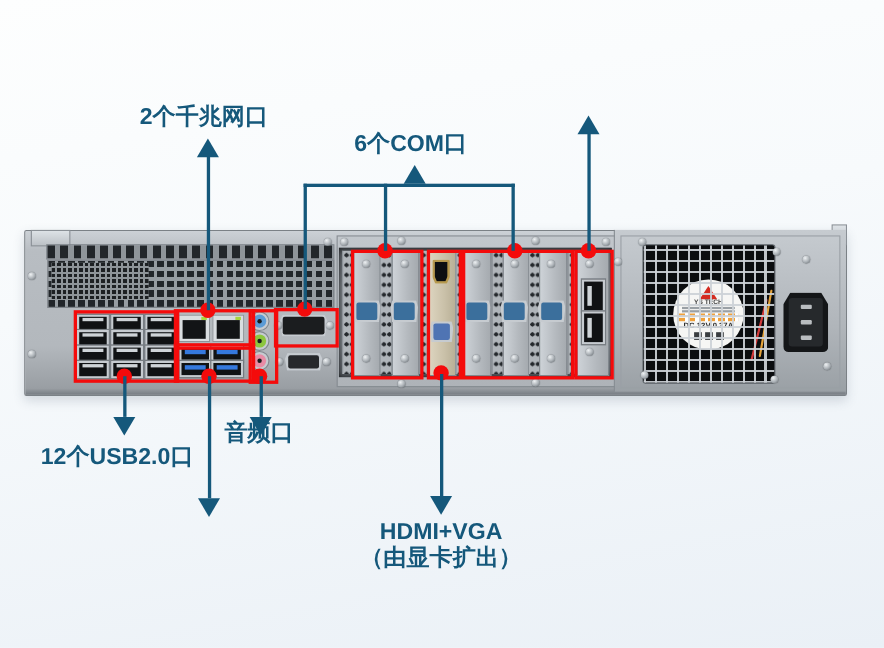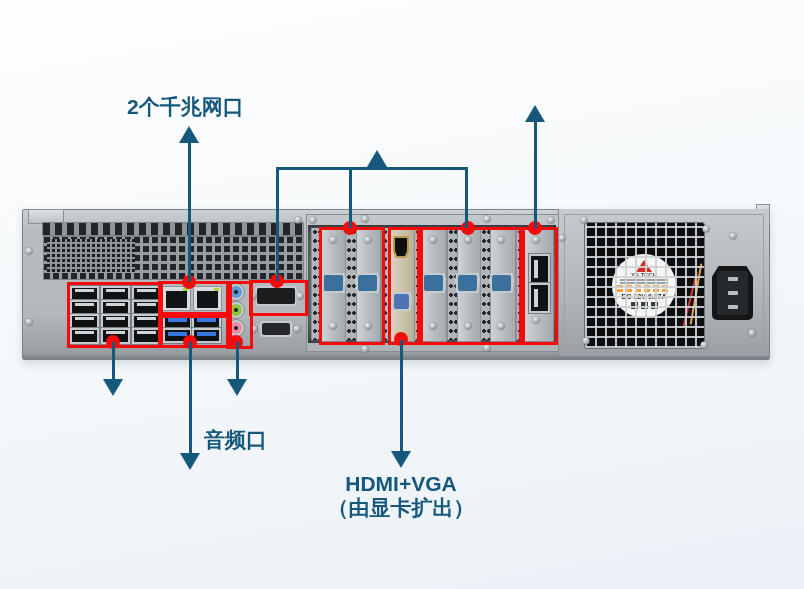--- a/index.html
+++ b/index.html
@@ -352,35 +352,37 @@
   <div class="rdot" style="left:277px;top:281px;"></div>
   <div class="rdot" style="left:350px;top:228px;"></div>
   <div class="rdot" style="left:468px;top:228px;"></div>
   <div class="rdot" style="left:535px;top:228px;"></div>
   <div class="rdot" style="left:401px;top:339px;"></div>
 
   <div class="lbl" style="left:127px;top:94px;">2个千兆网口</div>
   <div class="tri-up" style="left:179px;top:126px;"></div>
   <div class="stem" style="left:188px;top:142px;height:140px;"></div>
 
+  <div class="lbl" style="left:322px;top:118px;">6个COM口</div>
   <div class="tri-up" style="left:367px;top:150px;"></div>
   <div class="hline" style="left:276px;top:167px;width:192px;"></div>
   <div class="stem" style="left:276px;top:167px;height:114px;"></div>
   <div class="stem" style="left:349px;top:167px;height:61px;"></div>
   <div class="stem" style="left:465px;top:167px;height:61px;"></div>
 
   <div class="tri-up" style="left:525px;top:105px;"></div>
   <div class="stem" style="left:534px;top:121px;height:107px;"></div>
 
   <div class="stem" style="left:112px;top:342px;height:37px;"></div>
   <div class="tri-down" style="left:103px;top:379px;"></div>
+  <div class="lbl" style="left:37px;top:403px;">12个USB2.0口</div>
 
   <div class="stem" style="left:236px;top:342px;height:37px;"></div>
   <div class="tri-down" style="left:227px;top:379px;"></div>
-  <div class="lbl" style="left:204px;top:427px;">音频口</div>
+  <div class="lbl" style="left:204px;top:381px;">音频口</div>
 
   <div class="stem" style="left:189px;top:342px;height:111px;"></div>
   <div class="tri-down" style="left:180px;top:453px;"></div>
 
   <div class="stem" style="left:400px;top:340px;height:111px;"></div>
   <div class="tri-down" style="left:391px;top:451px;"></div>
   <div class="lbl" style="left:321px;top:495px;width:160px;text-align:center;">（由显卡扩出）</div>
   <div class="lbl" style="left:321px;top:471px;width:160px;text-align:center;">HDMI+VGA</div>
 
 </div>

